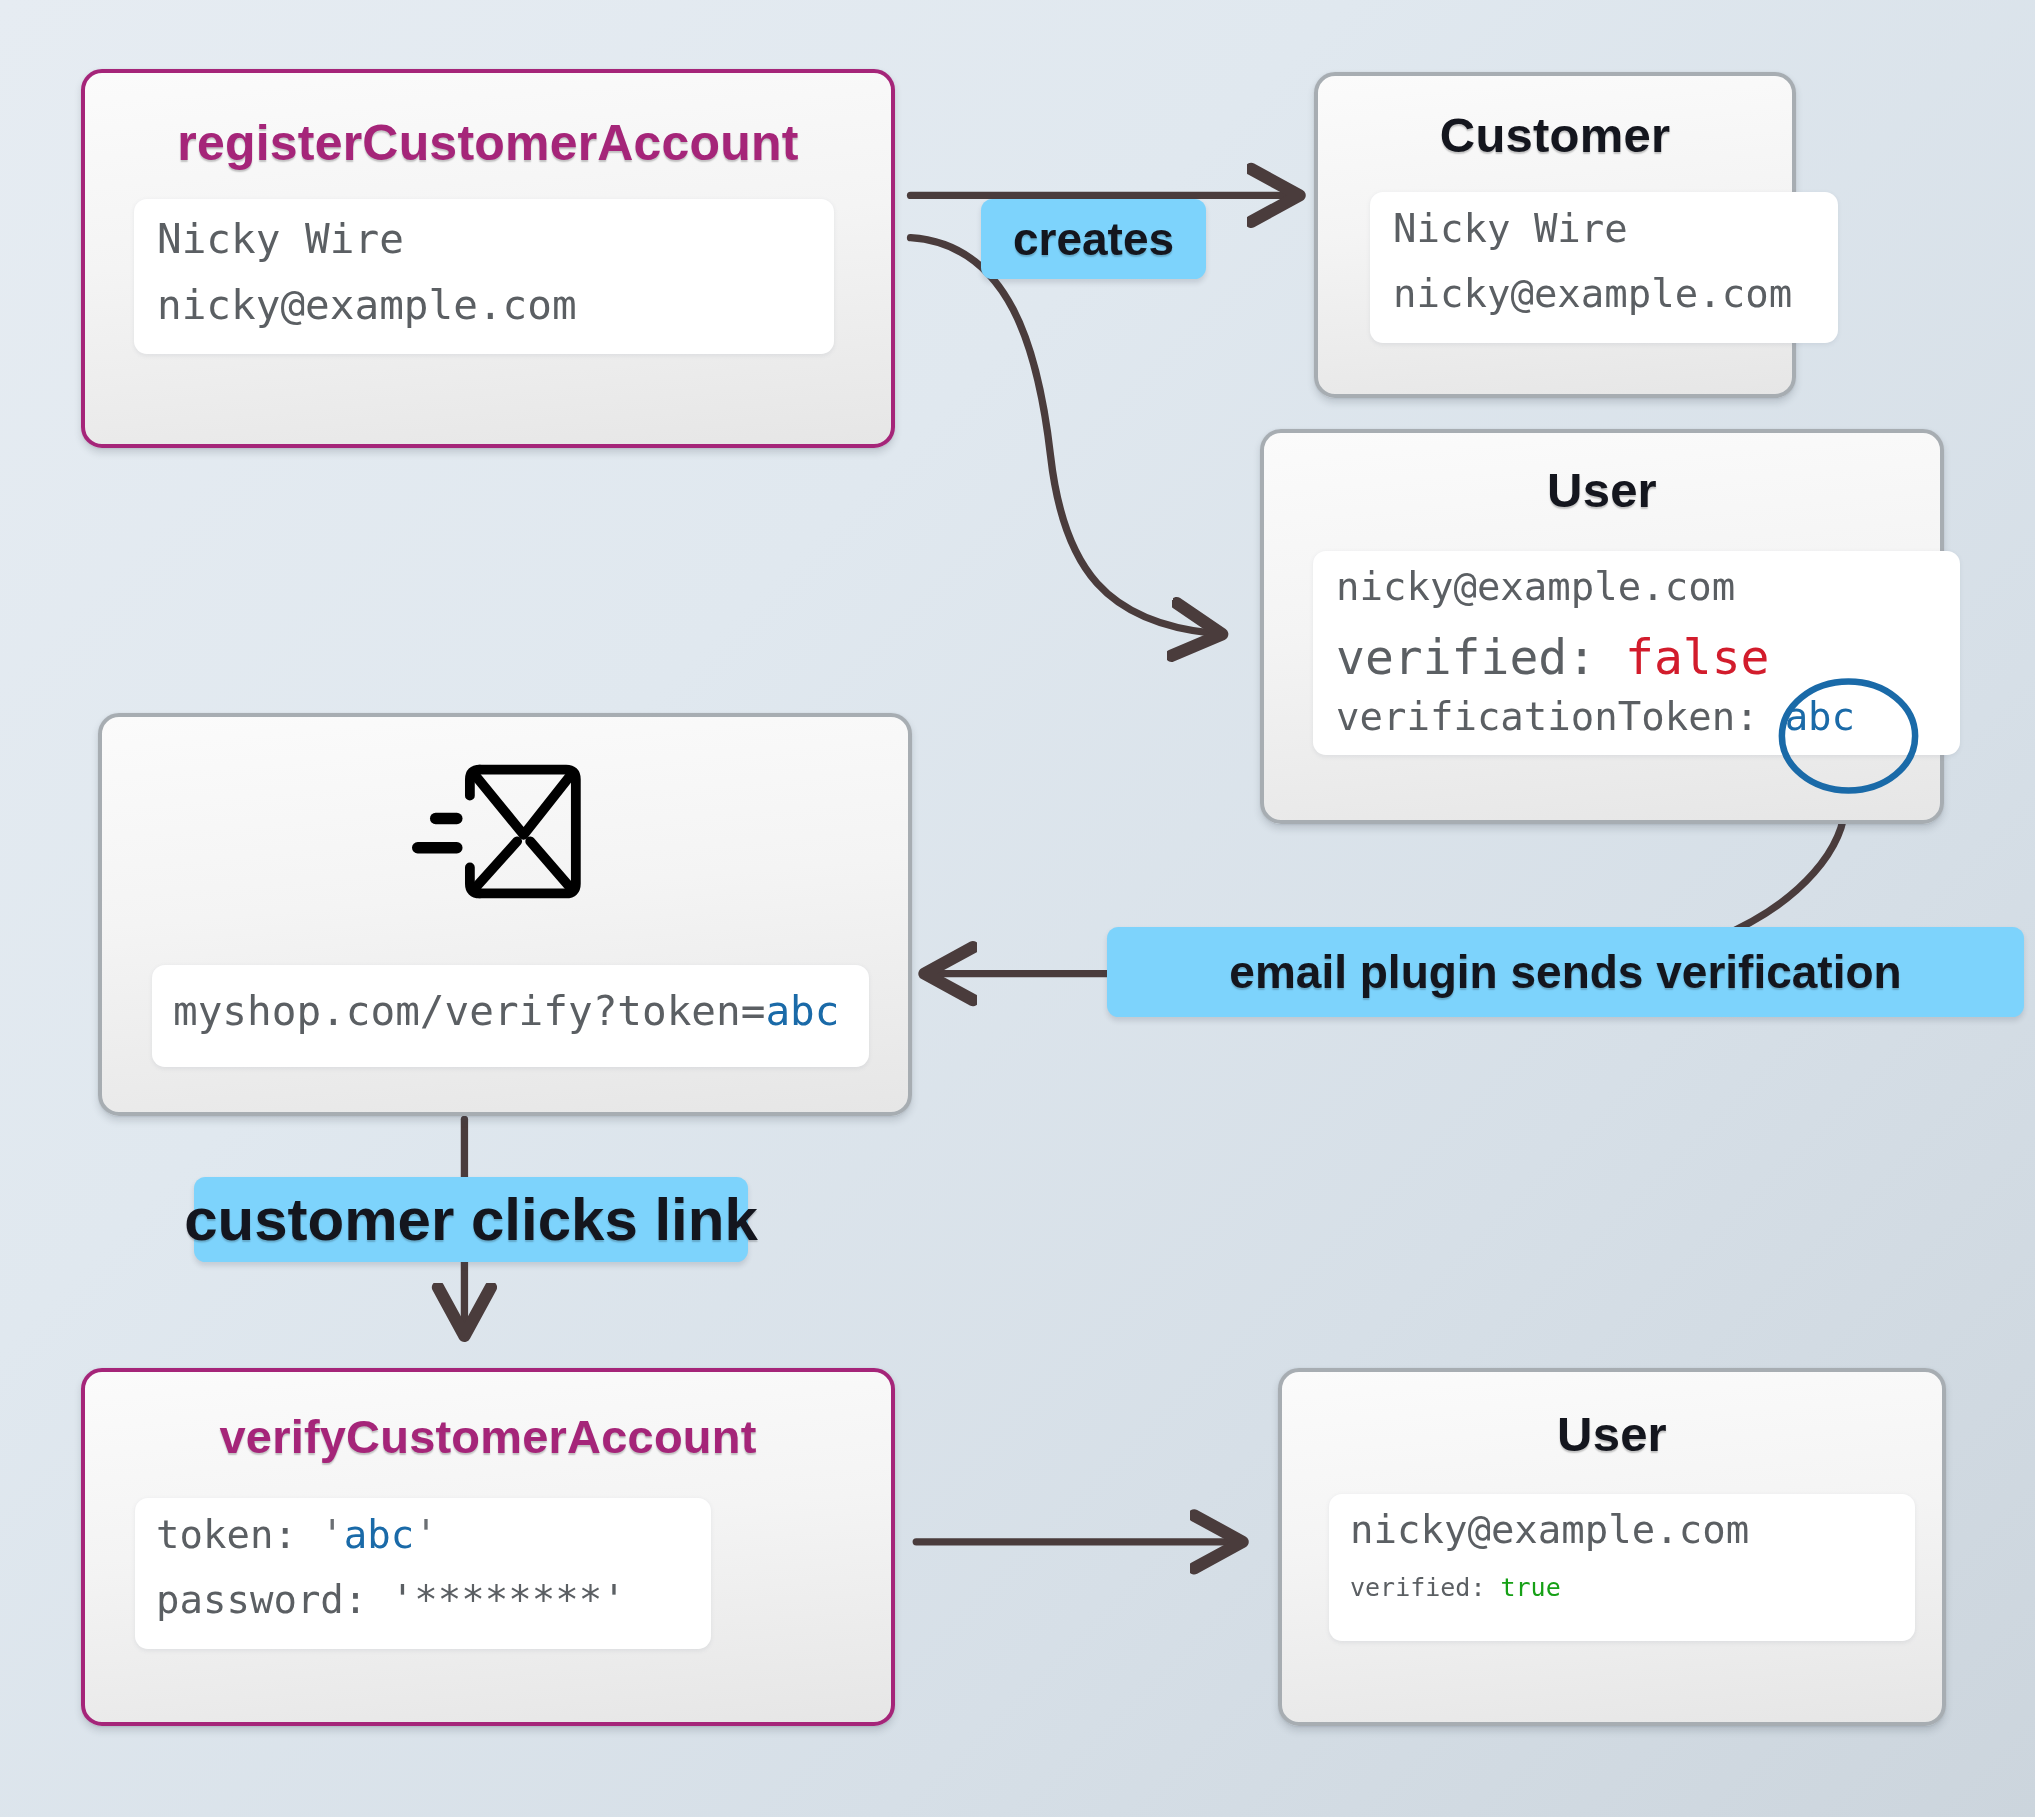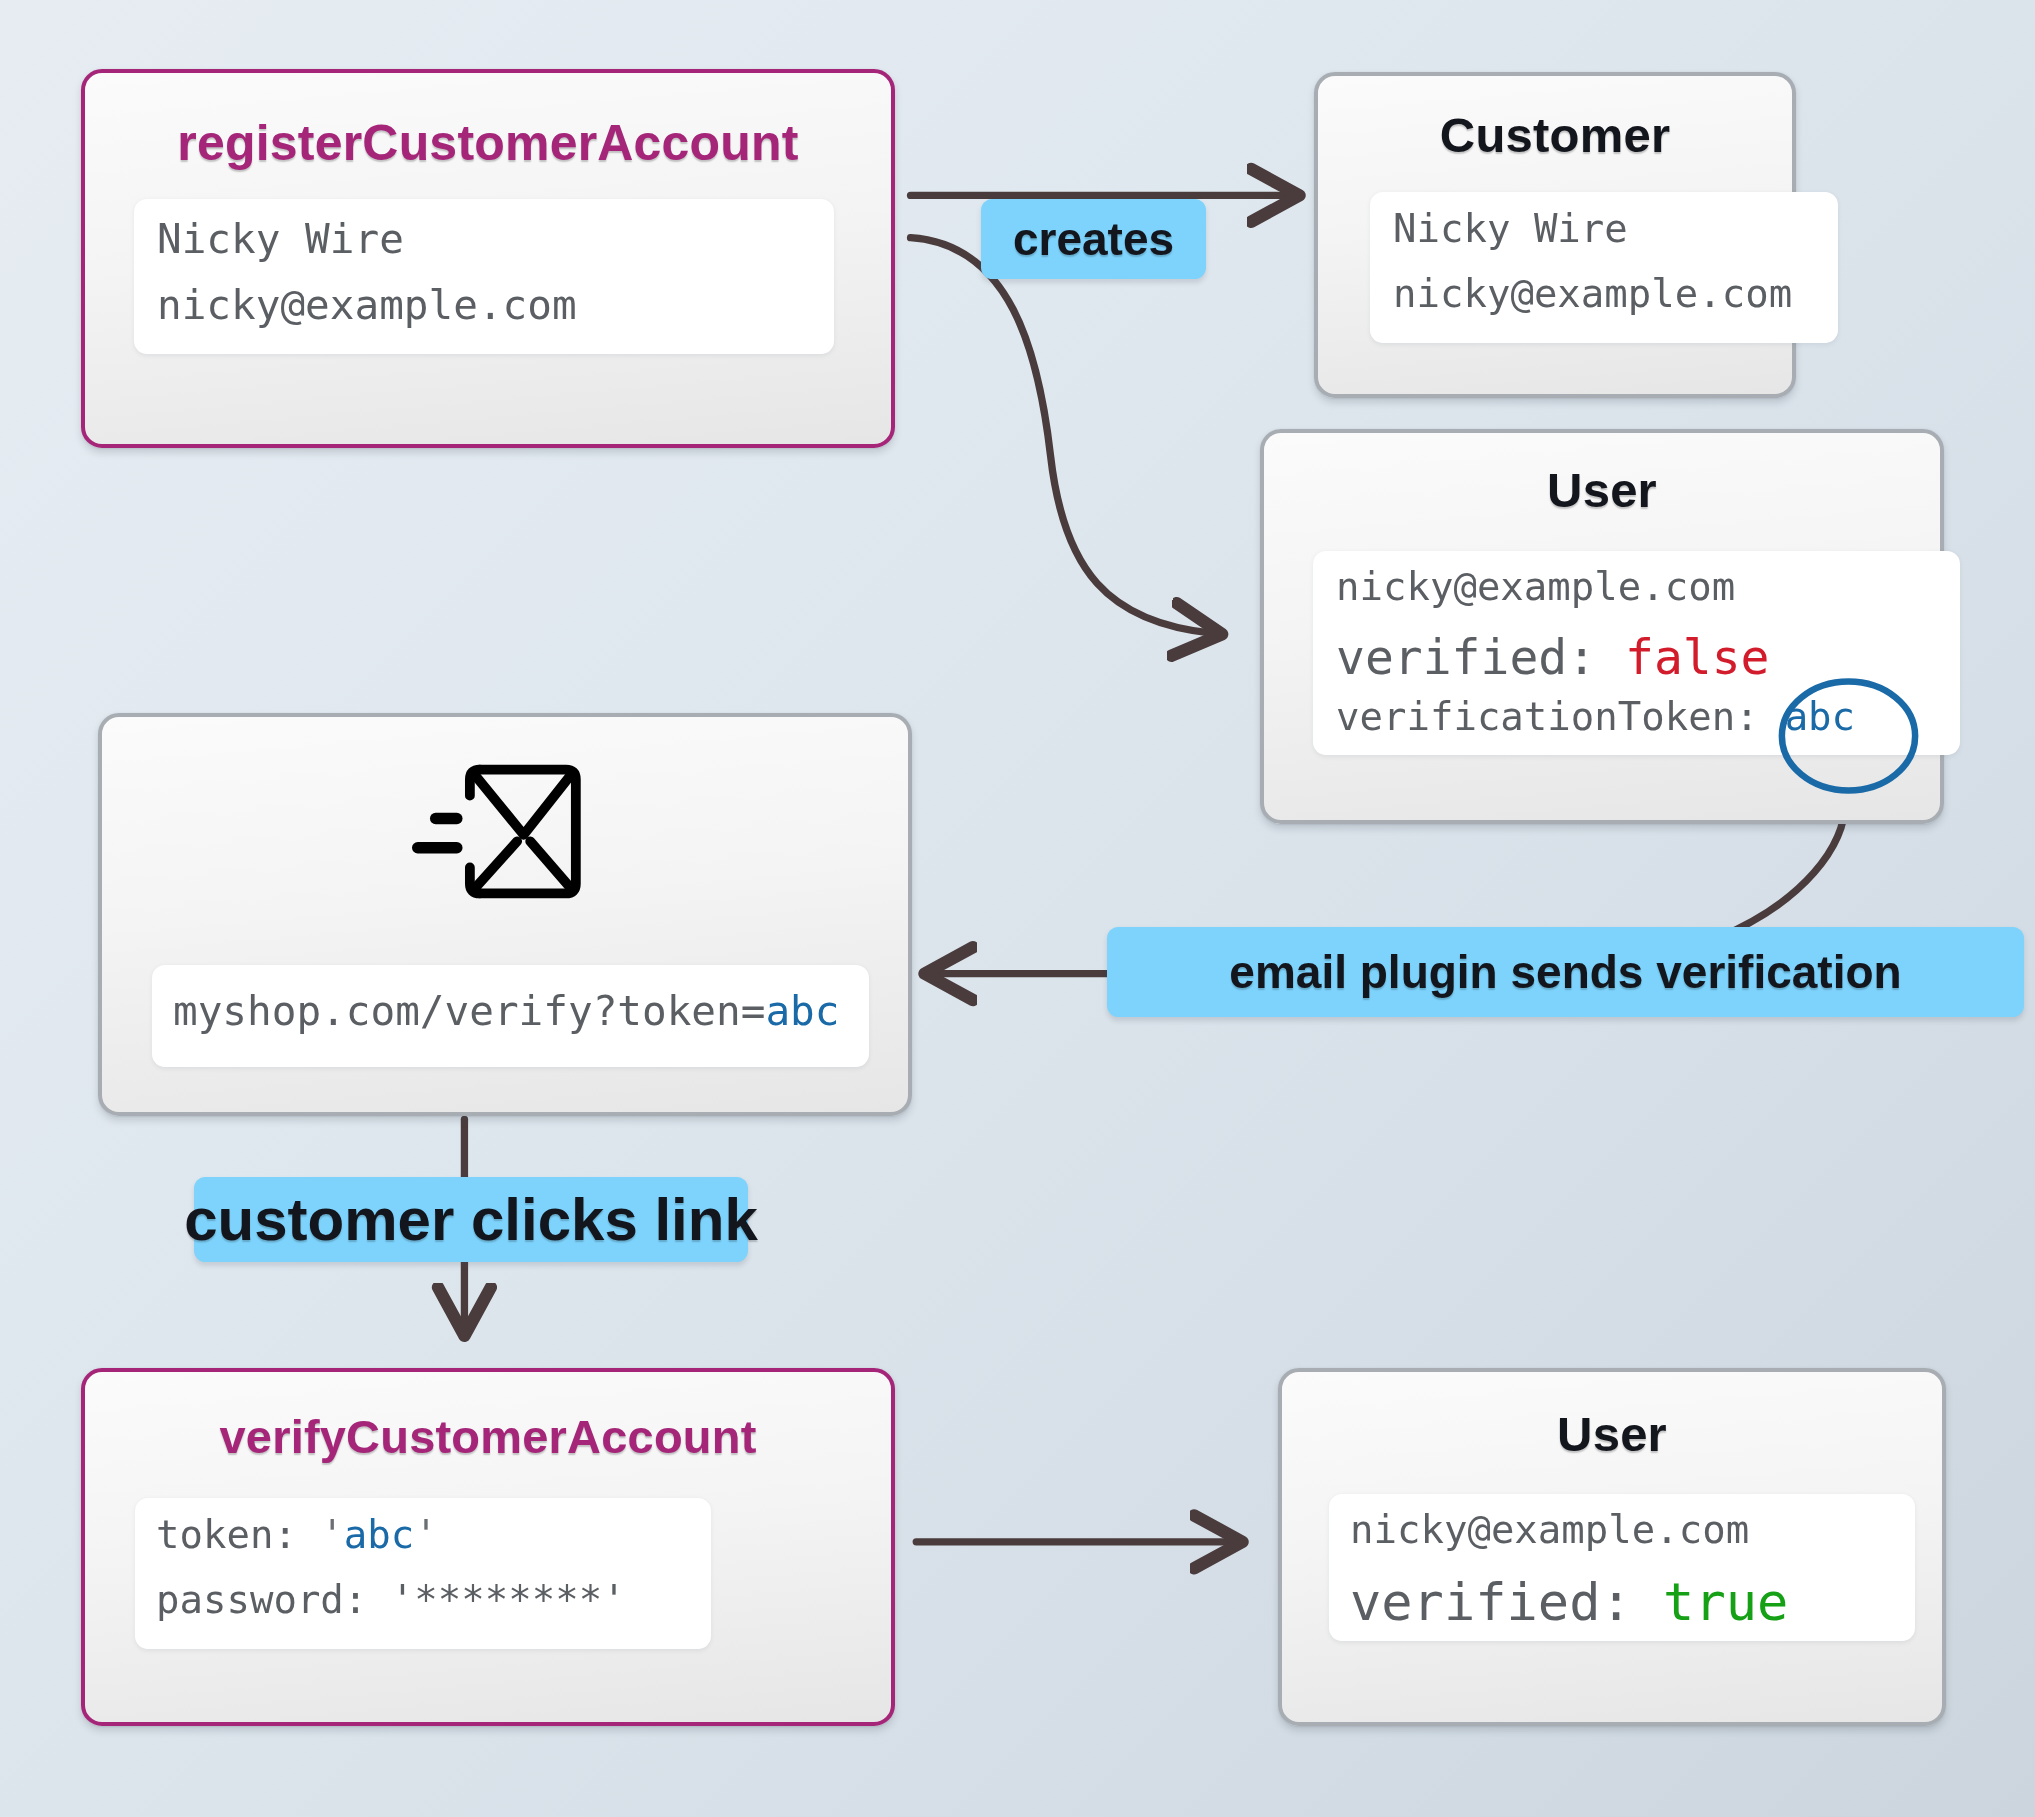--- a/index.html
+++ b/index.html
@@ -149,21 +149,21 @@
     <div class="panel" style="left:50px;top:126px;width:576px;height:151px;">
       <div class="mono" style="position:absolute;left:21px;top:16.3px;font-size:39px;line-height:1.1;"><span>token: </span><span class="grey">'</span><span class="blue">abc</span><span class="grey">'</span></div>
       <div class="mono" style="position:absolute;left:21px;top:81px;font-size:39px;line-height:1.1;"><span>password: </span><span>'********'</span></div>
     </div>
   </div>
 
   <div class="node grey" style="left:1278px;top:1368px;width:668px;height:358px;">
     <div class="node-title" style="top:34px;font-size:49px;">User</div>
     <div class="panel" style="left:47px;top:122px;width:586px;height:147px;">
       <div class="mono" style="position:absolute;left:21px;top:14.7px;font-size:39px;line-height:1.1;">nicky@example.com</div>
-      <div class="mono" style="position:absolute;left:21px;top:80px;font-size:52px;line-height:1.1;"><span>verified: </span><span class="green">true</span></div>
+      <div class="mono" style="position:absolute;left:21px;top:80px;font-size:25px;line-height:1.1;"><span>verified: </span><span class="green">true</span></div>
     </div>
   </div>
 
   <div class="edge-label" style="left:981px;top:199px;width:225px;height:80px;font-size:46px;">creates</div>
 
   <div class="edge-label" style="left:1107px;top:927px;width:917px;height:90px;font-size:46px;">email plugin sends verification</div>
 
   <div class="edge-label" style="left:194px;top:1177px;width:554px;height:85px;font-size:60px;">customer clicks link</div>
 
 </div>

